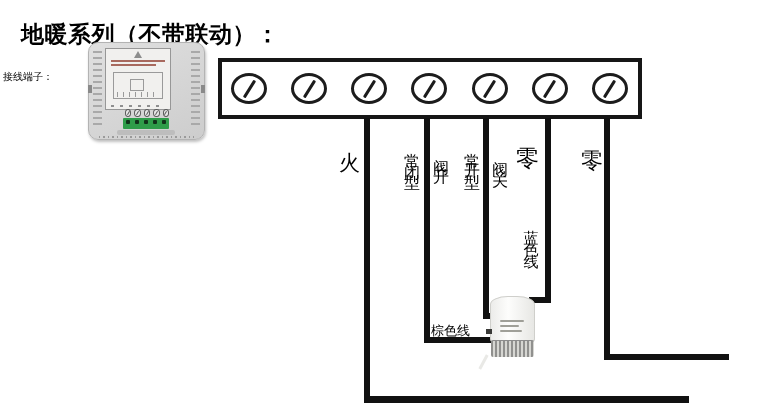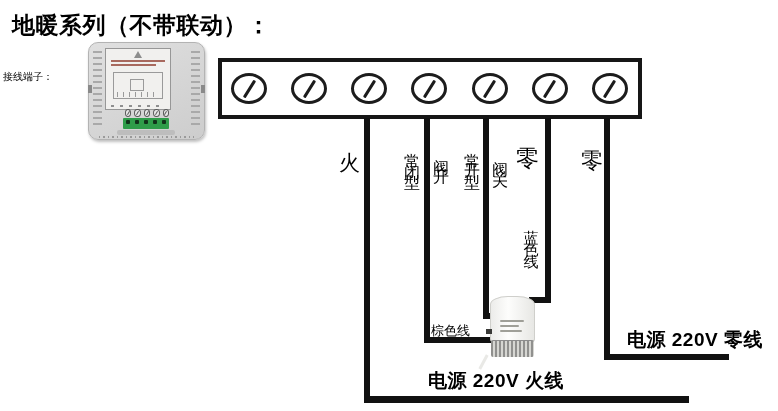--- a/index.html
+++ b/index.html
@@ -1,21 +1,21 @@
 <!DOCTYPE html>
 <html><head>
 <meta charset="utf-8">
 <style>
   html,body{margin:0;padding:0;background:#fff;}
   .canvas{
     position:relative;width:778px;height:411px;background:#ffffff;overflow:hidden;
     font-family:"Liberation Sans","DejaVu Sans",sans-serif;color:#000;
   }
   
-  .title{position:absolute;left:4px;top:2px;font-size:23px;font-weight:700;letter-spacing:.5px;margin:8px;}
+  .title{position:absolute;left:4px;top:2px;font-size:23px;font-weight:700;letter-spacing:.5px;margin:17px;}
   .caption{position:absolute;left:3px;top:70px;font-size:10px;}
   
   .tstat{position:absolute;left:88px;top:42px;width:115px;height:96px;
     background:linear-gradient(150deg,#e0e0e0,#cdcdcd);border:1px solid #b3b3b3;border-radius:10px;
     box-shadow:1px 2px 3px rgba(0,0,0,.25);}
   .vents{position:absolute;top:8px;width:9px;height:78px;
     background:repeating-linear-gradient(180deg,#a9a9a9 0 2px,rgba(0,0,0,0) 2px 6px);}
   .vents.vl{left:4px}.vents.vr{right:4px}
   .side-tab{position:absolute;width:4px;height:8px;background:#8a8a8a;top:42px;}
   .side-tab.tl{left:-1px}.side-tab.tr{right:-1px}
@@ -159,22 +159,20 @@
 
   <div class="lbl fs-live" style="left:339px;top:149px;">火</div>
   <div class="lbl vlabel fs-v" style="left:401px;top:140px;">常闭型</div>
   <div class="lbl vlabel fs-v" style="left:430px;top:146px;">阀开</div>
   <div class="lbl vlabel fs-v" style="left:461px;top:140px;">常开型</div>
   <div class="lbl vlabel fs-v" style="left:489px;top:148px;">阀关</div>
   <div class="lbl fs-zero" style="left:516px;top:143px;font-size:23px;">零</div>
   <div class="lbl fs-zero" style="left:581px;top:146px;">零</div>
   <div class="lbl vlabel fs-blue" style="left:521px;top:218px;">蓝色线</div>
   <div class="lbl fs-brown" style="left:431px;top:322px;">棕色线</div>
-  <div class="lbl fs-power" style="left:627px;top:327px;">电源 220V 零线</div>
-  <div class="lbl fs-power" style="left:428px;top:368px;">电源 220V 火线</div>
 
   <div class="actuator">
     <div class="act-body">
       <div class="act-text">
           <b></b>
           <b></b>
           <b></b>
         </div>
     </div>
     <div class="act-tab"></div>

